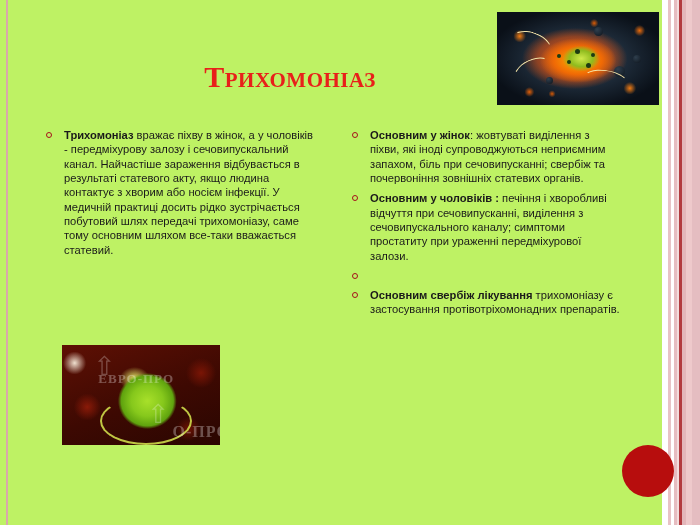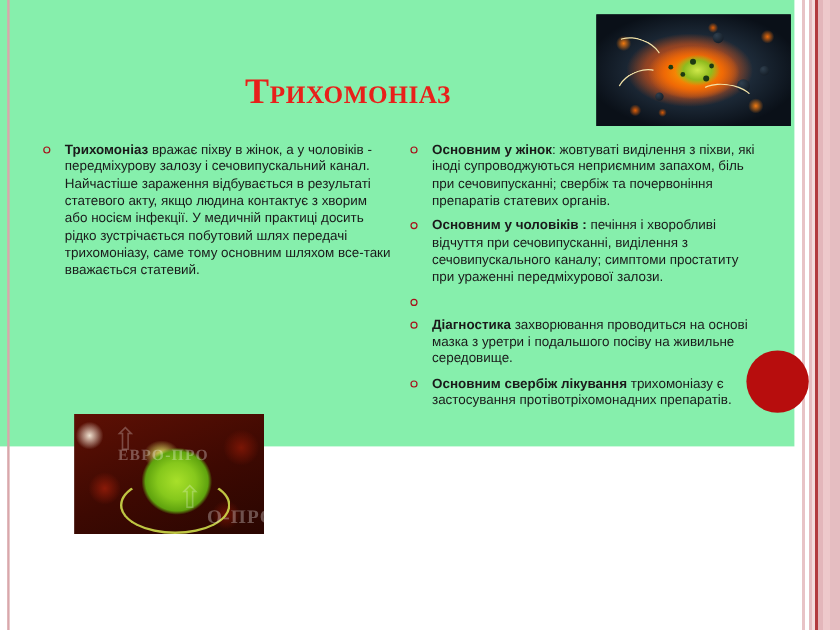--- a/index.html
+++ b/index.html
@@ -9,22 +9,22 @@
   }
   body {
     width: 700px;
     height: 525px;
     font-family: "Liberation Sans", sans-serif;
     overflow: hidden;
   }
   .slide {
     position: relative;
     width: 700px;
-    height: 372px;
-    background: #86efac;
+    height: 525px;
+    background: #bef264;
     box-sizing: border-box;
   }
 
   
   .left-rule {
     position: absolute;
     left: 6px; top: 0;
     width: 2px; height: 525px;
     background: #d9a7ab;
   }
@@ -74,21 +74,21 @@
     top: 118px;
     font-size: 11.2px;
     line-height: 1.28;
     color: #1a1a1a;
   }
   .col-left  { left: 30px;  width: 296px; }
   .col-right { left: 336px; width: 296px; }
 
   ul.bullets {
     list-style: none;
-    margin: 0;
+    margin: 10px;
     padding: 0;
   }
   ul.bullets > li {
     position: relative;
     padding-left: 24px;
     margin-bottom: 6px;
     text-align: left;
   }
   ul.bullets > li::before {
     content: "";
@@ -209,30 +209,27 @@
     <ul class="bullets">
       <li>
         <b>Трихомоніаз</b><span> вражає піхву в жінок, а у чоловіків - передміхурову залозу і сечовипускальний канал. Найчастіше зараження відбувається в результаті статевого акту, якщо людина контактує з хворим або носієм інфекції. У медичній практиці досить рідко зустрічається побутовий шлях передачі трихомоніазу, саме тому основним шляхом все-таки вважається статевий.</span>
       </li>
     </ul>
   </div>
 
   <div class="col col-right">
     <ul class="bullets">
       <li>
-        <b>Основним у жінок</b><span>: жовтуваті виділення з піхви, які іноді супроводжуються неприємним запахом, біль при сечовипусканні; свербіж та почервоніння препаратів статевих органів.</span>
+        <b>Основним у жінок</b><span>: жовтуваті виділення з піхви, які іноді супроводжуються неприємним запахом, біль при сечовипусканні; свербіж та почервоніння зовнішніх статевих органів.</span>
       </li>
       <li>
         <b>Основним  у чоловіків :</b><span> печіння і хворобливі відчуття при сечовипусканні, виділення з сечовипускального каналу; симптоми простатиту при ураженні передміхурової залози.</span>
       </li>
       <li class="empty-bullet">
         <span></span>
-      </li>
-      <li>
-        <b>Діагностика</b><span> захворювання проводиться на основі мазка з уретри і подальшого посіву на живильне середовище.</span>
       </li>
       <li>
         <b>Основним свербіж лікування</b><span> трихомоніазу є застосування протівотріхомонадних препаратів.</span>
       </li>
     </ul>
   </div>
 
   <div class="img-frame" id="img-sem">
     <div class="rim"></div>
     <div class="wm-arrow" style="left:20%;top:8%;font-size:26px;">⇧</div>

